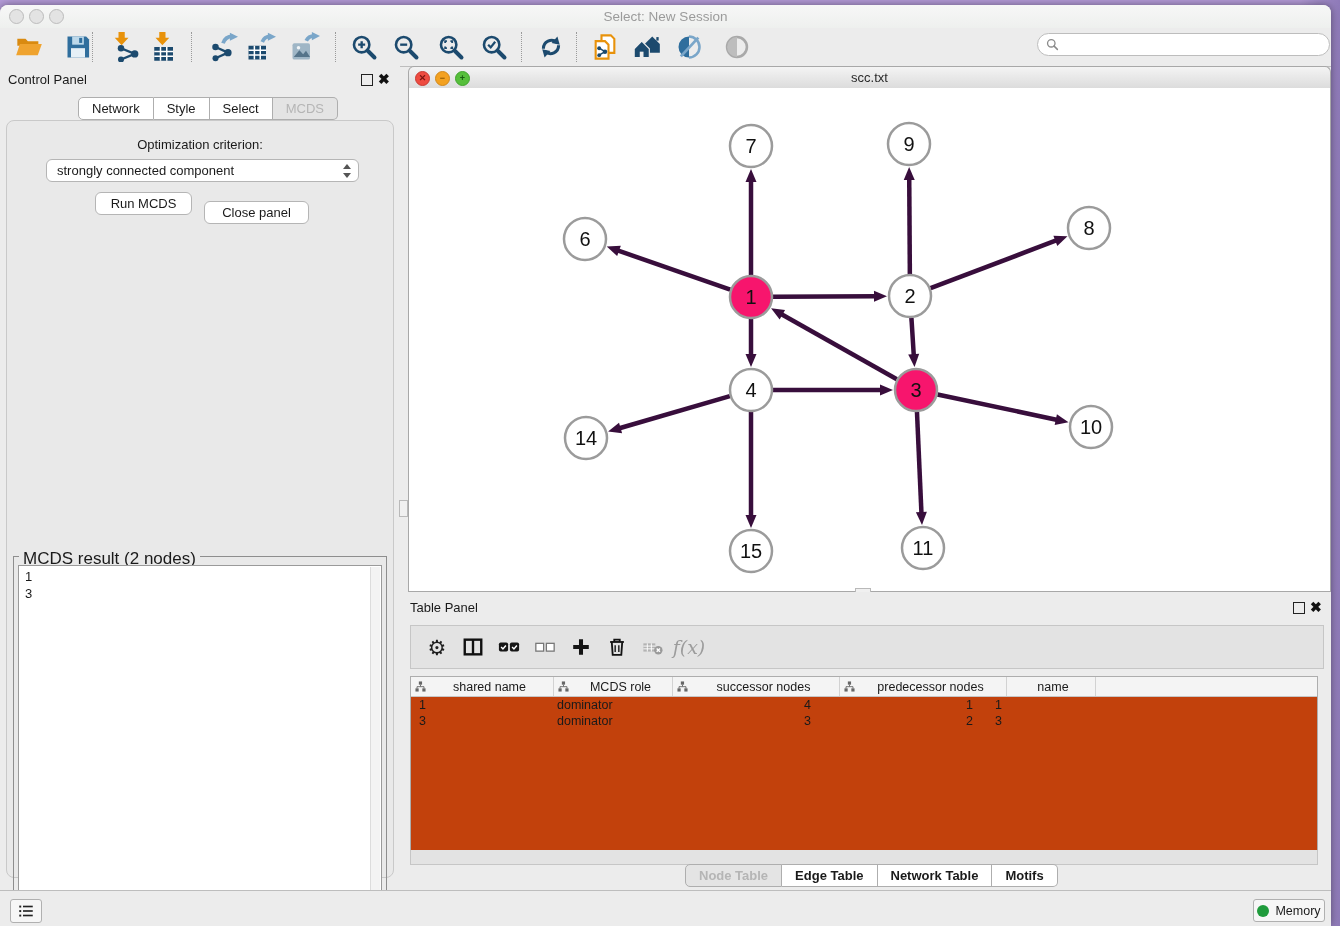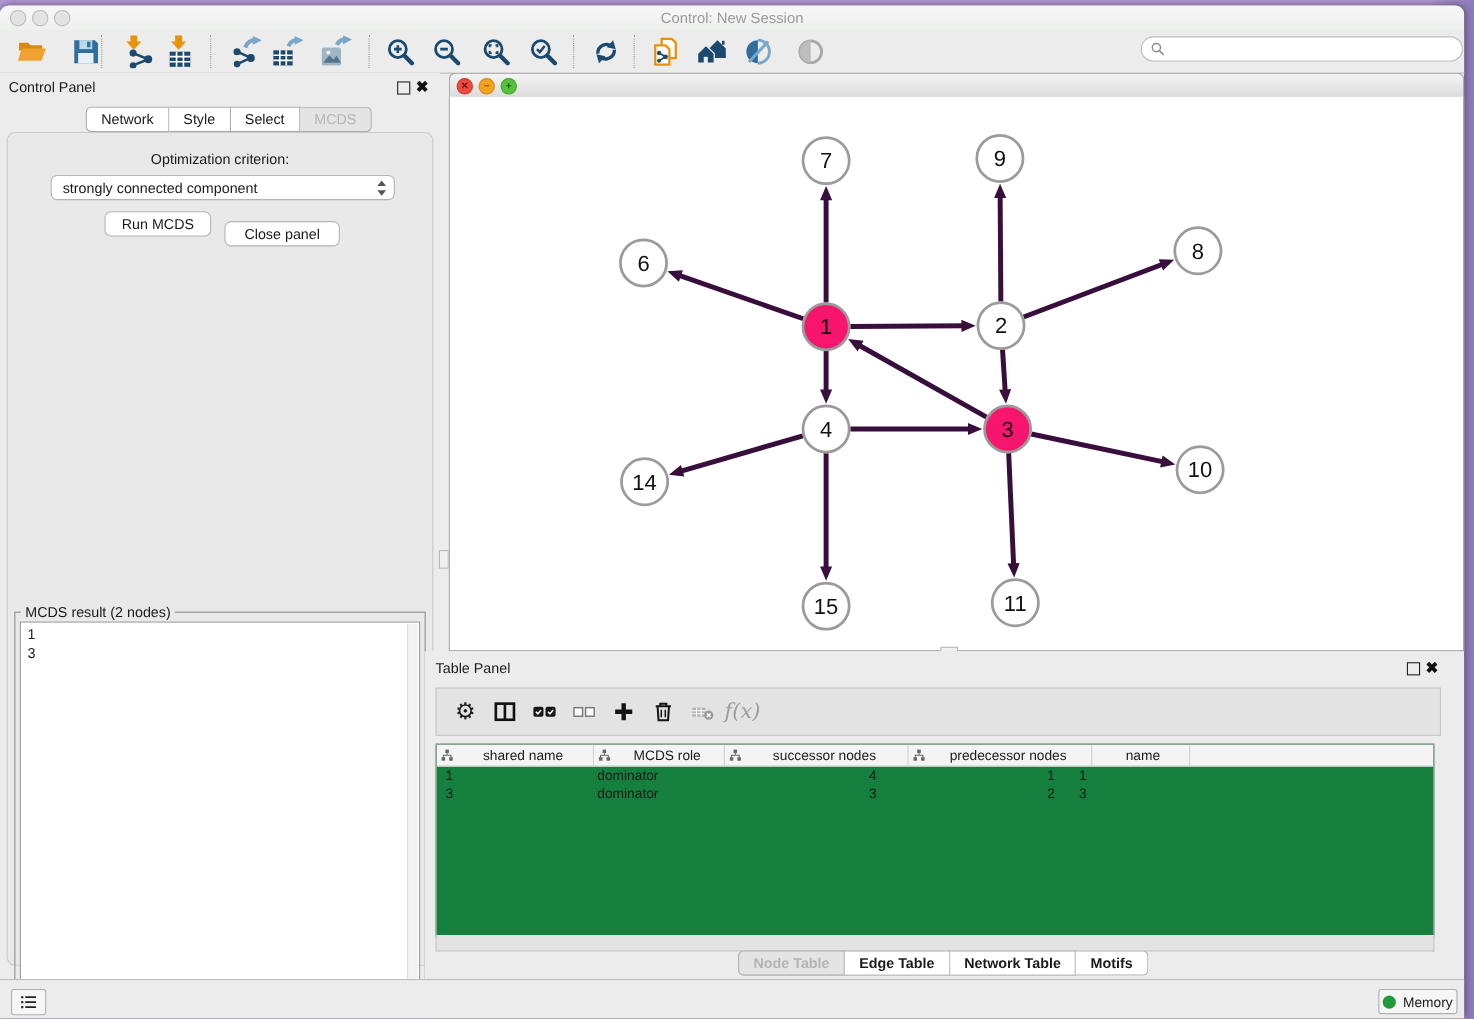--- a/index.html
+++ b/index.html
@@ -21,31 +21,31 @@
   .seg-tab{background:#fff;border:1px solid #aeaeae;border-left:none;font-size:13px;padding:3px 13px;white-space:nowrap;}
   .seg-tab:first-child{border-left:1px solid #aeaeae;border-radius:5px 0 0 5px;}
   .seg-tab:last-child{border-radius:0 5px 5px 0;}
   .seg-tab.active{background:#e4e4e4;color:#b5b5b5;}
   .inset-panel{background:#e9e9e9;border:1px solid #c9c9c9;border-radius:8px;}
   .mac-btn{background:#fff;border:1px solid #b5b5b5;border-radius:6px;font-size:13px;text-align:center;
            display:flex;align-items:center;justify-content:center;}
   .combo{background:#fff;border:1px solid #b5b5b5;border-radius:6px;font-size:13px;display:flex;align-items:center;padding:0 6px 0 10px;}
   .combo .val{flex:1;}
   .fieldset{border:1px solid #8e8e8e;}
-  .fieldset-legend{position:absolute;top:-8px;left:5px;background:#e9e9e9;padding:0 4px;font-size:13px;}
+  .fieldset-legend{position:absolute;top:-8px;left:5px;background:#e9e9e9;padding:0 4px;font-size:17px;}
   .result-box{background:#fff;border:1px solid #9a9a9a;font-size:13px;line-height:17px;overflow:hidden;}
   .result-lines{padding:2px 0 0 6px;}
   .scroll-track{position:absolute;top:1px;right:1px;bottom:1px;width:9px;background:#f3f3f3;border-left:1px solid #dcdcdc;}
   .net-titlebar{background:linear-gradient(#f4f4f4,#dcdcdc);border:1px solid #a8a8a8;border-bottom:1px solid #9f9f9f;border-radius:6px 6px 0 0;}
   .traffic{width:13px;height:13px;border-radius:50%;display:inline-flex;align-items:center;justify-content:center;
            font-size:9px;font-weight:bold;line-height:1;}
   .net-canvas{background:#fff;border:1px solid #a8a8a8;border-top:none;}
   .tp-toolbar{background:#e3e3e3;border:1px solid #c6c6c6;display:flex;align-items:center;}
   .tp-btn{width:36px;height:36px;display:flex;align-items:center;justify-content:center;}
-  .dtable{background:#15803d;border:1px solid #adadad;overflow:hidden;}
+  .dtable{background:#c2410c;border:1px solid #adadad;overflow:hidden;}
   .dt-header{display:flex;background:#f4f4f4;border-bottom:1px solid #c6c6c6;height:19px;}
   .dt-hcell{display:flex;align-items:center;border-right:1px solid #d2d2d2;font-size:12.5px;padding:0 0 0 4px;}
   .dt-hcell .lbl{flex:1;text-align:center;}
   .dt-row{display:flex;height:16px;font-size:12.5px;align-items:center;}
   .dt-cell{overflow:hidden;white-space:nowrap;}
   .divider-handle{background:#f0f0f0;border:1px solid #b9b9b9;}
   .statusbar{background:#ececec;border-top:1px solid #bdbdbd;}
   .status-btn{background:#f6f6f6;border:1px solid #b0b0b0;border-radius:3px;display:flex;align-items:center;justify-content:center;}
   .mem-dot{width:12px;height:12px;border-radius:50%;background:#1f9b3c;margin-right:6px;}
   svg{display:block;}
@@ -54,21 +54,21 @@
 <body>
 
 <div class="stage">
 
   <div class="abs app-window" style="left:0;top:5px;width:1331px;height:921px;"></div>
 
   <div class="abs titlebar" style="left:0;top:5px;width:1331px;height:23px;">
     <span class="abs traffic-gray" style="left:9px;top:4px;"></span>
     <span class="abs traffic-gray" style="left:29px;top:4px;"></span>
     <span class="abs traffic-gray" style="left:49px;top:4px;"></span>
-    <div class="abs win-title" style="left:0;top:4px;width:1331px;">Control: New Session</div>
+    <div class="abs win-title" style="left:0;top:4px;width:1331px;">Select: New Session</div>
   </div>
 
   <div class="abs toolbar" style="left:0;top:28px;width:1331px;height:38px;">
     <div class="abs tbtn" style="left:12px;top:2px;">
       <svg viewBox="0 0 24 24" width="30" height="28">
         <path d="M2 5h7l2 2h9v4H2z" fill="#d98a10"></path>
           <path d="M1 19l3.2-9.5H23L19.5 19z" fill="#efa32f"></path>
       </svg>
     </div>
     <div class="abs tbtn" style="left:61px;top:2px;">
@@ -254,20 +254,21 @@
       </div>
     </div>
   </div>
 
   <div class="abs divider-handle" style="left:399px;top:500px;width:7px;height:15px;"></div>
 
   <div class="abs net-titlebar" style="left:408px;top:66px;width:921px;height:21px;">
     <span class="abs traffic" style="left:6px;top:4px;background:#ee4b40;border:1px solid #c93a32;color:#7c130e;">✕</span>
     <span class="abs traffic" style="left:26px;top:4px;background:#f3a120;border:1px solid #d2881a;color:#8a5500;">−</span>
     <span class="abs traffic" style="left:46px;top:4px;background:#56bf3b;border:1px solid #41a42c;color:#1a5f10;">+</span>
+    <div class="abs" style="left:0;top:3px;width:921px;text-align:center;font-size:13px;color:#2a2a2a;">scc.txt</div>
   </div>
   <div class="abs net-canvas" style="left:408px;top:88px;width:921px;height:503px;">
     <svg id="graph-svg" width="921" height="503" viewBox="0 0 921 503">
         <line x1="342" y1="187" x2="342" y2="91" stroke="#380e3c" stroke-width="4.5"></line>
         <polygon points="342,81 347.5,94 336.5,94" fill="#380e3c"></polygon>
         <line x1="321.23121807335133" y1="201.7434376400866" x2="207.15317288997298" y2="161.88484353987008" stroke="#380e3c" stroke-width="4.5"></line>
         <polygon points="197.71281746876906,158.5864061035458 211.7994201063125,157.6821792891052 208.17113892635584,168.06657025242953" fill="#380e3c"></polygon>
         <line x1="363.9995649035371" y1="208.86163795658152" x2="468.00065264469436" y2="208.2075430651277" stroke="#380e3c" stroke-width="4.5"></line>
         <polygon points="478.0004548735749,208.14465122721023 465.03530248688486,213.72630184238724 464.9661214651756,202.72651939061868" fill="#380e3c"></polygon>
         <line x1="342" y1="231" x2="342" y2="269" stroke="#380e3c" stroke-width="4.5"></line>
@@ -311,21 +312,21 @@
         <circle cx="682" cy="339" r="21" fill="#ffffff" stroke="#9b9b9b" stroke-width="2.5"></circle>
         <text x="682" y="346" text-anchor="middle" font-size="20" fill="#111">10</text>
         <circle cx="342" cy="463" r="21" fill="#ffffff" stroke="#9b9b9b" stroke-width="2.5"></circle>
         <text x="342" y="470" text-anchor="middle" font-size="20" fill="#111">15</text>
         <circle cx="514" cy="460" r="21" fill="#ffffff" stroke="#9b9b9b" stroke-width="2.5"></circle>
         <text x="514" y="467" text-anchor="middle" font-size="20" fill="#111">11</text>
       </svg>
   </div>
   <div class="abs divider-handle" style="left:855px;top:588px;width:14px;height:7px;"></div>
 
-  <div class="abs" style="left:386px;top:592px;width:923px;height:298px;background:#ececec;">
+  <div class="abs" style="left:400px;top:592px;width:923px;height:298px;background:#ececec;">
     <span class="abs panel-title" style="left:10px;top:8px;">Table Panel</span>
     <span class="abs float-box" style="left:893px;top:10px;"></span>
     <span class="abs" style="left:910px;top:7px;font-size:14px;font-weight:bold;color:#111;">✖</span>
 
     <div class="abs tp-toolbar" style="left:10px;top:33px;width:912px;height:42px;">
       <div class="tp-btn" style="margin-left:8px;">
         <span style="font-size:21px;color:#1f1f1f;line-height:1;">⚙</span>
       </div>
       <div class="tp-btn">
         <svg viewBox="0 0 24 24" width="22" height="22">

